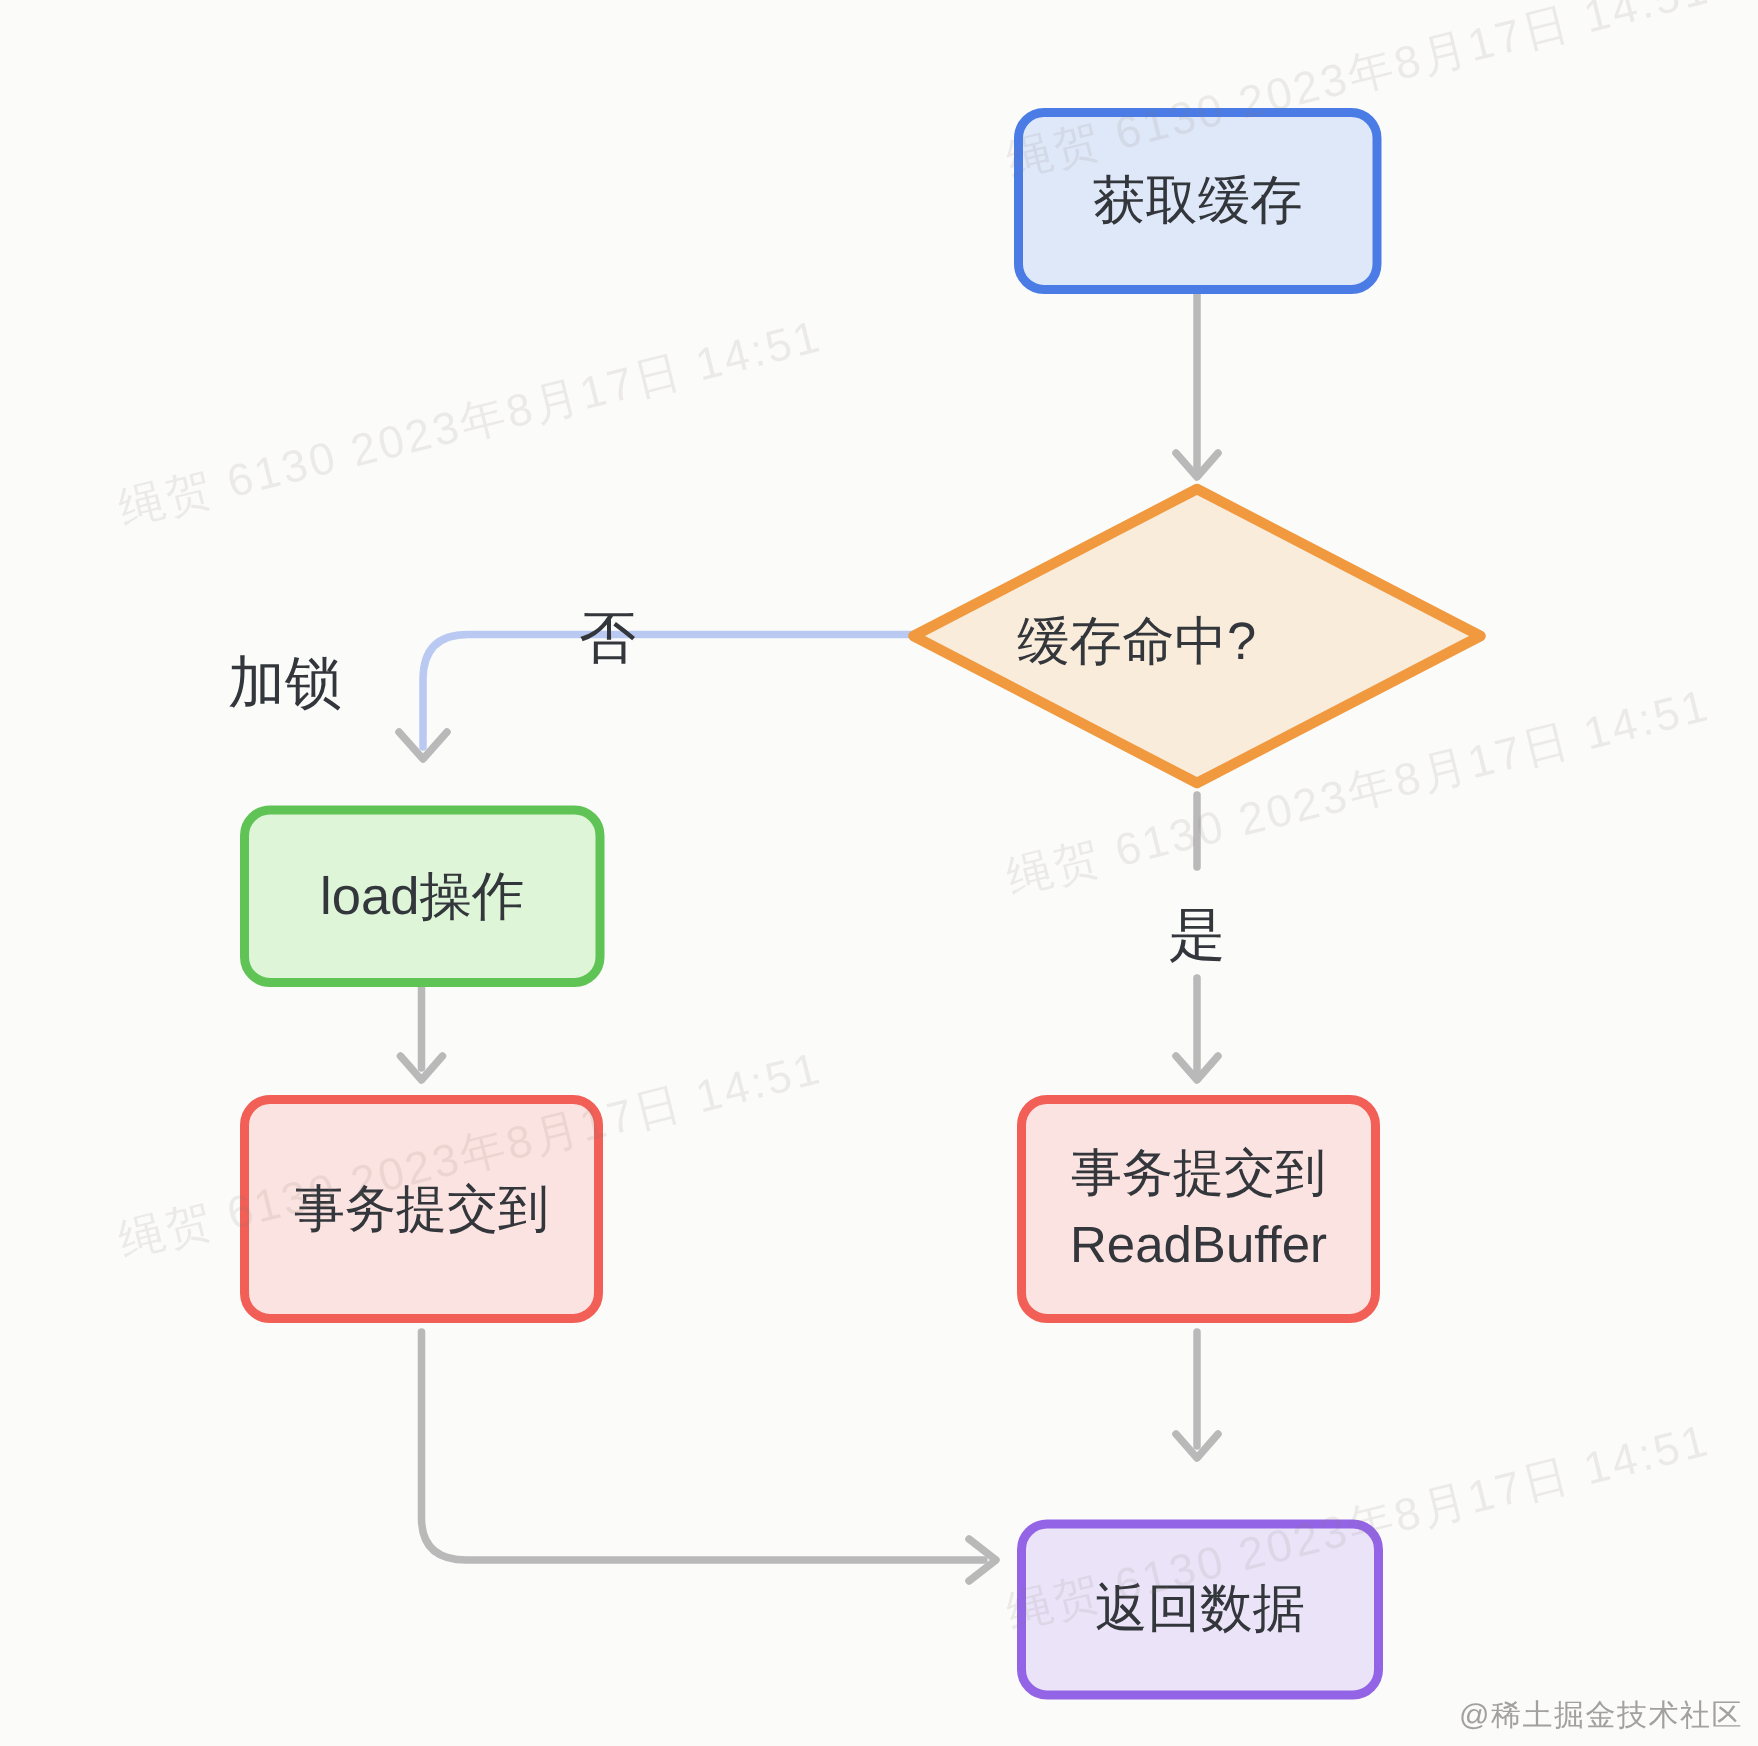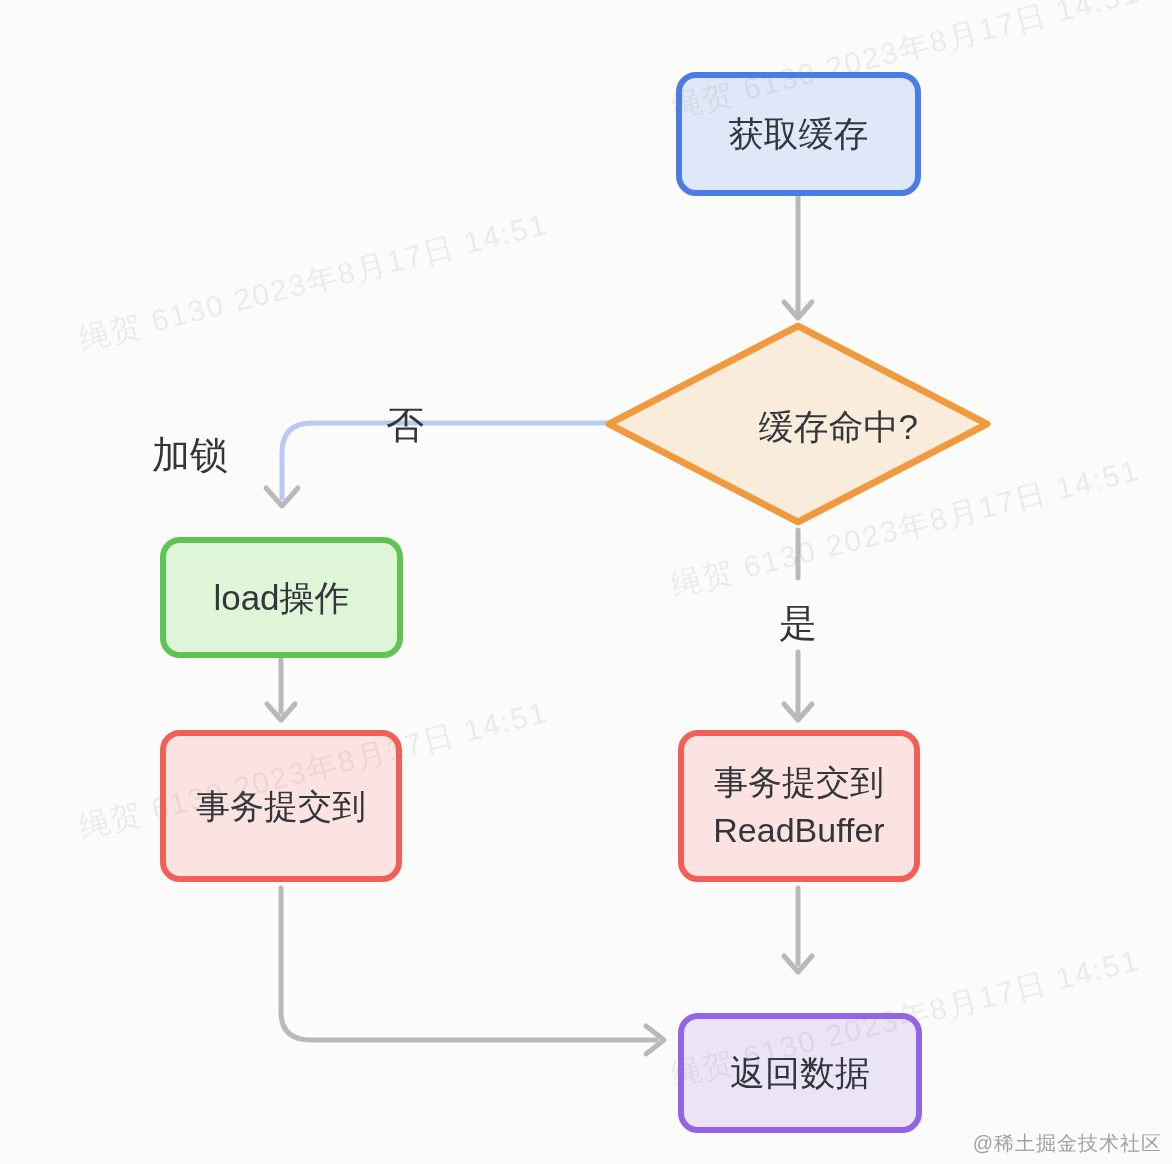--- a/index.html
+++ b/index.html
@@ -30,21 +30,21 @@
     position:absolute;z-index:2;box-sizing:border-box;border-radius:20px;
     display:flex;flex-direction:column;align-items:center;justify-content:center;
     color:var(--node_text);font-size:35px;line-height:1.42;text-align:center;
   }
   .node-blue{border:6px solid var(--blue_border);background:var(--blue_fill);}
   .node-green{border:6px solid var(--green_border);background:var(--green_fill);}
   .node-red{border:6px solid var(--red_border);background:var(--red_fill);}
   .node-purple{border:6px solid var(--purple_border);background:var(--purple_fill);margin-top:31px;}
   .diamond-label{
     position:absolute;z-index:2;color:var(--node_text);font-size:35px;
-    text-align:right;
+    text-align:left;
   }
   .edge-label{
     position:absolute;z-index:3;color:var(--node_text);font-size:38px;white-space:nowrap;
   }
   
   .wm{
     position:absolute;z-index:4;white-space:nowrap;pointer-events:none;
     font-size:30px;letter-spacing:2px;color:var(--watermark);opacity:0.12;
     transform:rotate(-14deg);transform-origin:left center;
   }

